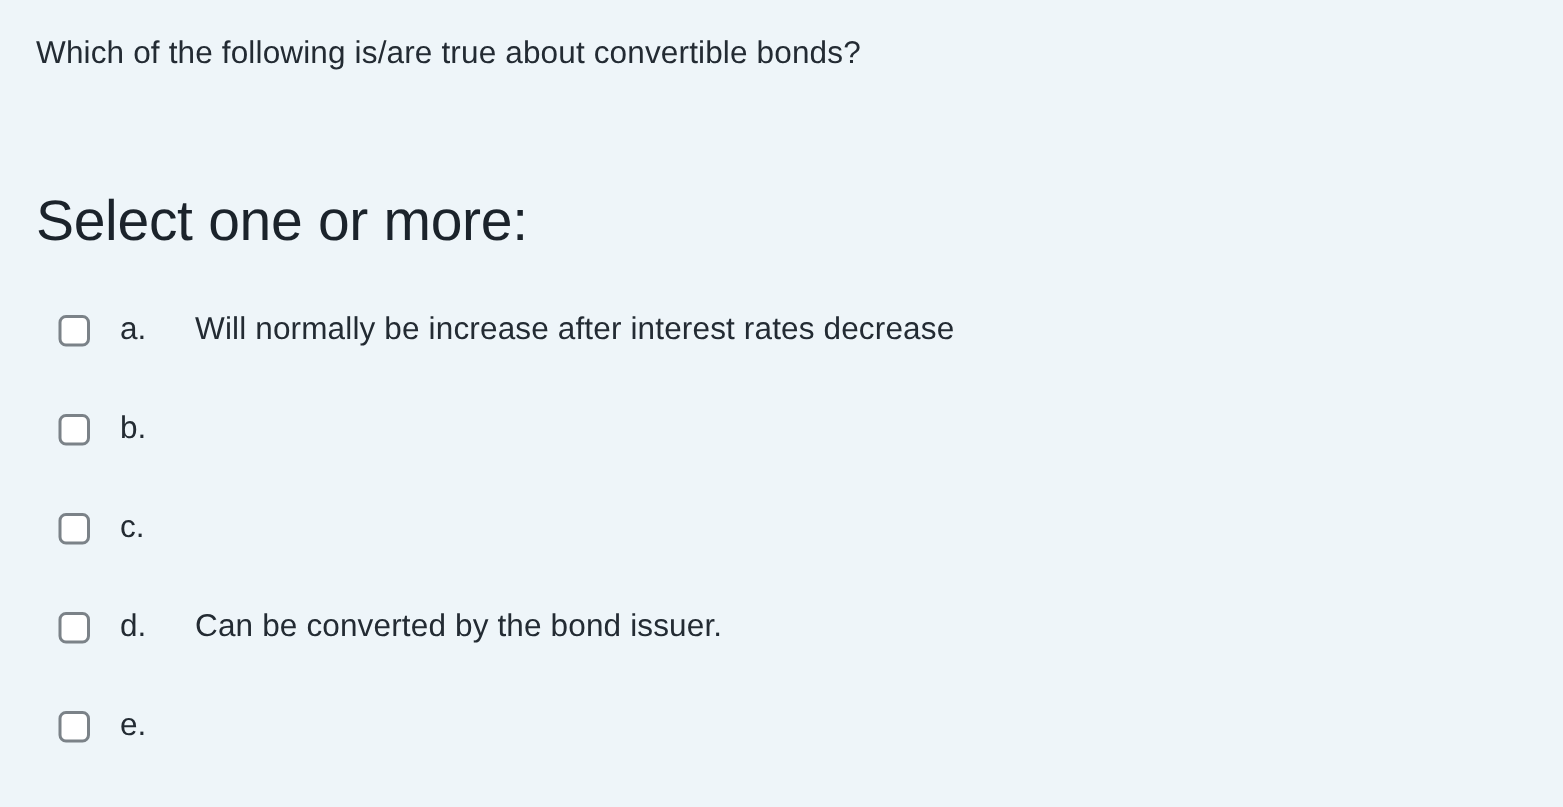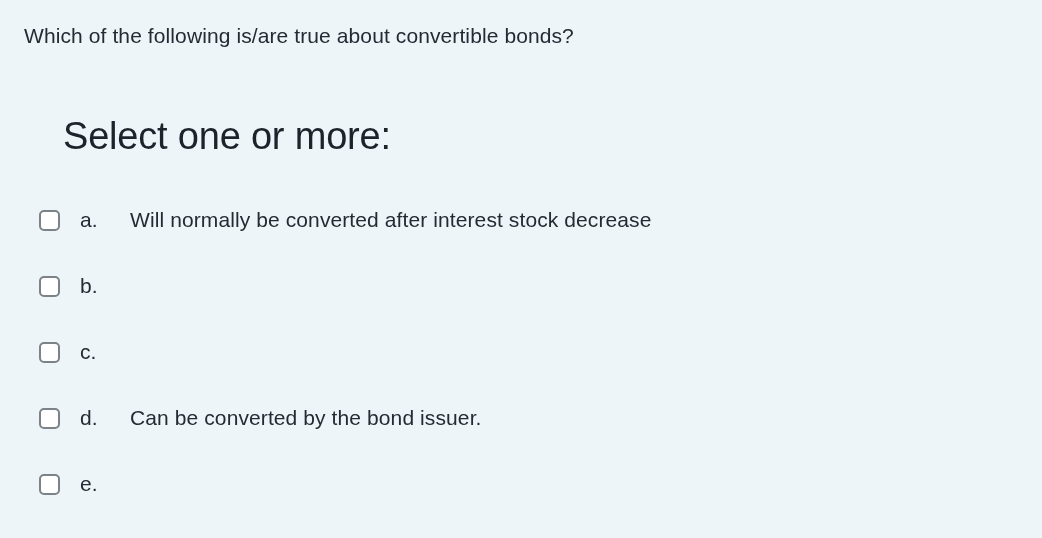--- a/index.html
+++ b/index.html
@@ -31,28 +31,27 @@
     line-height: 28px;
     font-weight: 400;
     color: #232b33;
     letter-spacing: 0.1px;
     white-space: nowrap;
   }
 
   .answer-heading {
     position: absolute;
     left: 24px;
-    top: 112px;
+    top: 124px;
     font-size: 38px;
     line-height: 48px;
     font-weight: 400;
     color: #1b232b;
     letter-spacing: -0.2px;
     white-space: nowrap;
-    margin-left: 39px;
   }
 
   .options-list {
     position: absolute;
     left: 0;
     top: 198px;
     width: 1042px;
   }
 
   .option-row {
@@ -105,21 +104,21 @@
 
   <div class="question-stem">Which of the following is/are true about convertible bonds?</div>
 
   <div class="answer-heading">Select one or more:</div>
 
   <div class="options-list">
 
     <div class="option-row">
       <div class="option-checkbox" role="checkbox" aria-checked="false"></div>
       <div class="option-letter">a.</div>
-      <div class="option-text">Will normally be converted after interest stock decrease</div>
+      <div class="option-text">Will normally be increase after interest rates decrease</div>
     </div>
 
     <div class="option-row">
       <div class="option-checkbox" role="checkbox" aria-checked="false"></div>
       <div class="option-letter">b.</div>
     </div>
 
     <div class="option-row">
       <div class="option-checkbox" role="checkbox" aria-checked="false"></div>
       <div class="option-letter">c.</div>

